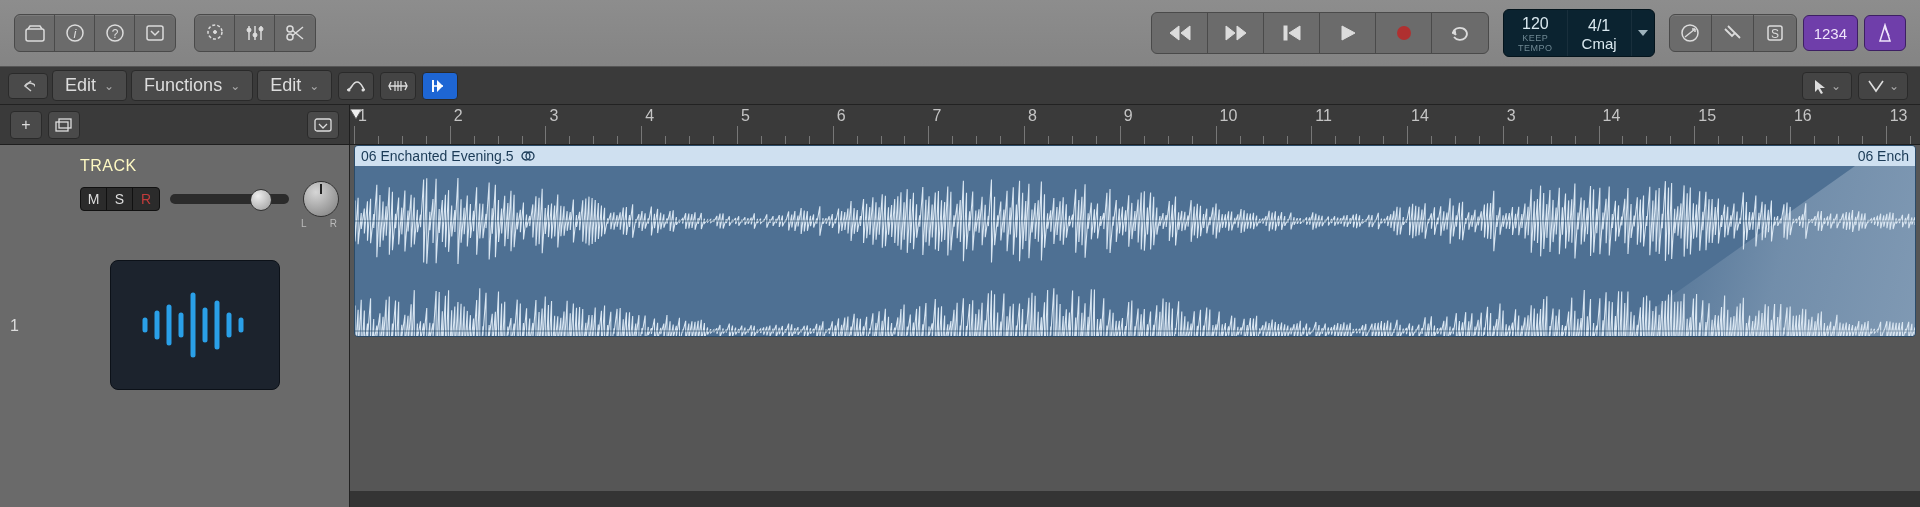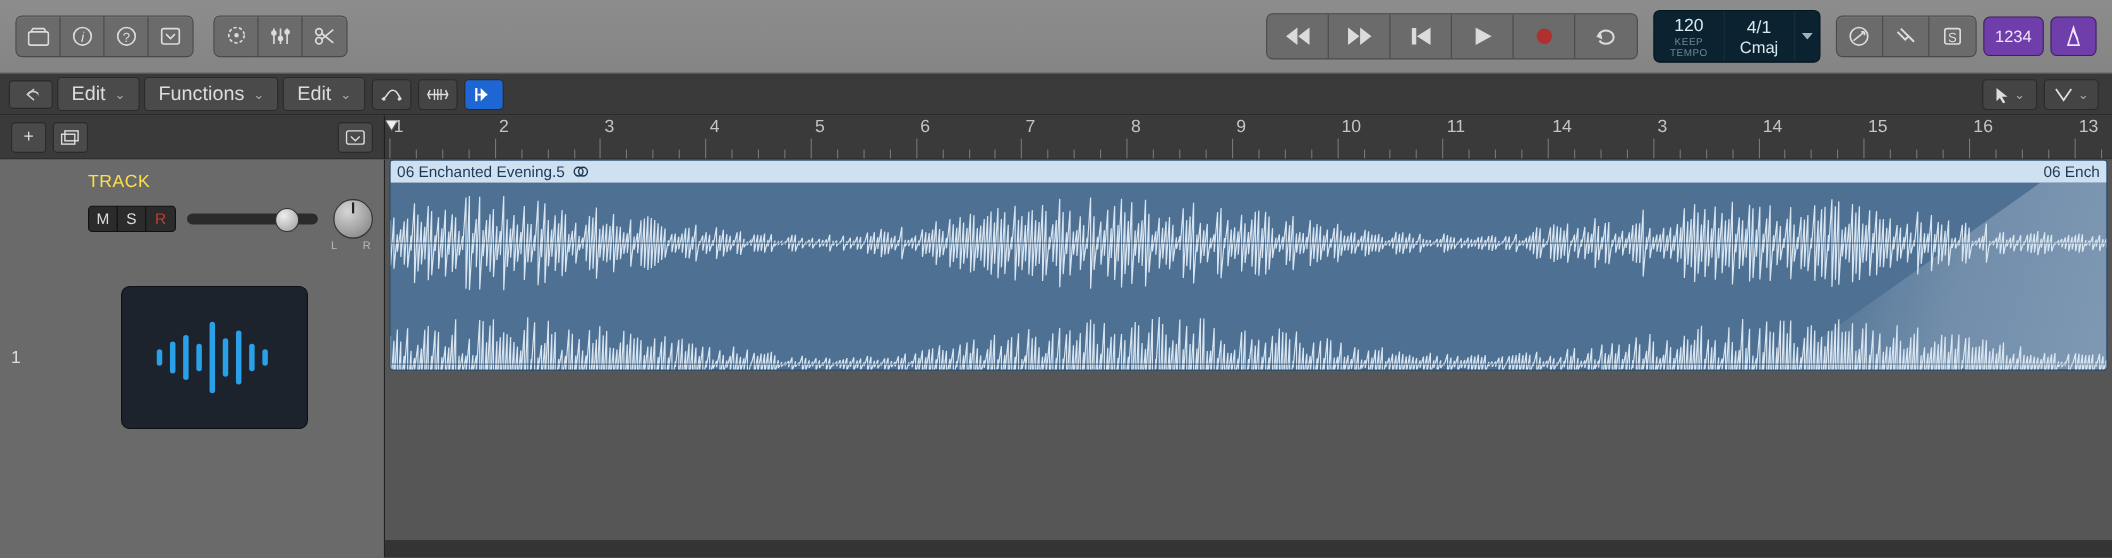--- a/index.html
+++ b/index.html
@@ -54,21 +54,21 @@
   .ruler-inner{ position:absolute; inset:0;}
   .ruler-num{ position:absolute; top:2px; color:#c4c4c4; font-size:16px; }
   .ruler-tick{ position:absolute; bottom:0; width:1px; background:#777;}
   .ruler-mark-triangle{position:absolute; top:4px;}
 
   
   .workspace { display:flex; height: calc(507px - 67px - 38px - 40px); background:#565656;}
   .track-header {
     width:350px; min-width:350px; background:#6a6a6a; border-right:1px solid #222; position:relative; padding:12px 10px;
   }
-  .track-title{ color:#fde047; font-size:16px; letter-spacing:.5px; margin-left:70px;}
+  .track-title{ color:#fef9c3; font-size:16px; letter-spacing:.5px; margin-left:70px;}
   .track-ctrl-row{ display:flex; align-items:center; gap:10px; margin-top:6px; margin-left:70px;}
   .msr{ display:flex; background:#2b2b2b; border-radius:4px; border:1px solid #111;}
   .msr span{ width:26px; height:22px; display:flex; align-items:center; justify-content:center; font-size:14px; color:#ddd; border-right:1px solid #111;}
   .msr span:last-child{border:none; color:#c23b3b;}
   .vol{ width:130px; height:10px; background:#2b2b2b; border-radius:5px; position:relative;}
   .vol::after{content:""; position:absolute; left:80px; top:-5px; width:20px; height:20px; border-radius:50%; background:radial-gradient(circle at 35% 30%, #eee, #9a9a9a); border:1px solid #333;}
   .pan{ width:36px; height:36px; border-radius:50%; background:radial-gradient(circle at 35% 30%, #d6d6d6,#7a7a7a); border:1px solid #333; position:relative; margin-left:4px;}
   .pan::after{content:""; position:absolute; left:50%; top:2px; width:2px; height:10px; background:#222; transform:translateX(-50%);}
   .pan-lbl{position:absolute; bottom:-12px; font-size:10px; color:#bbb;}
   .track-thumb{

